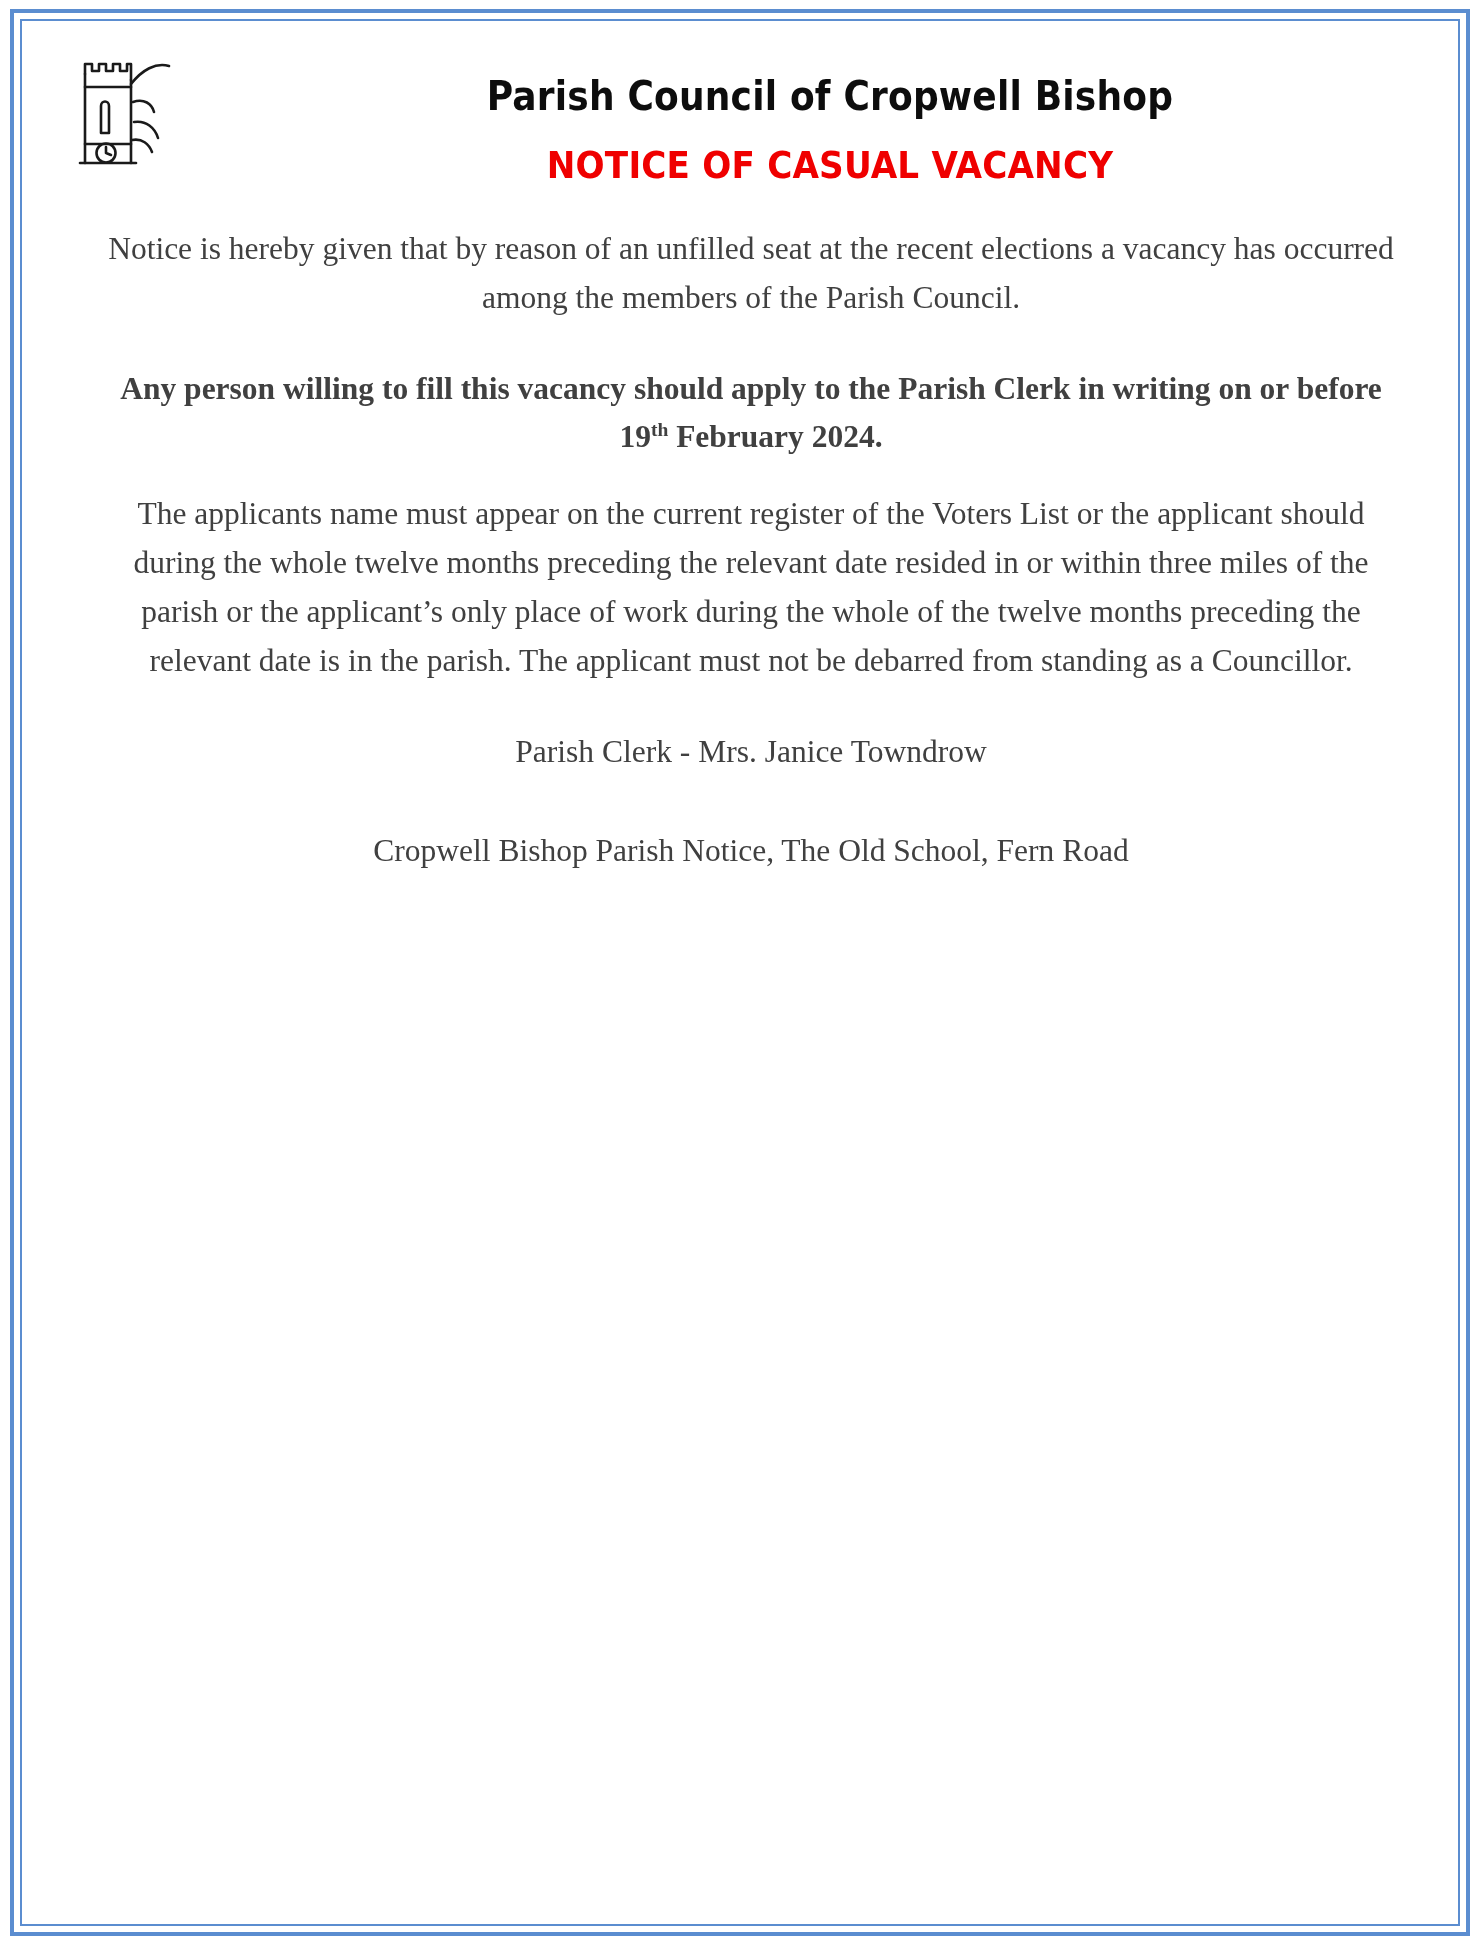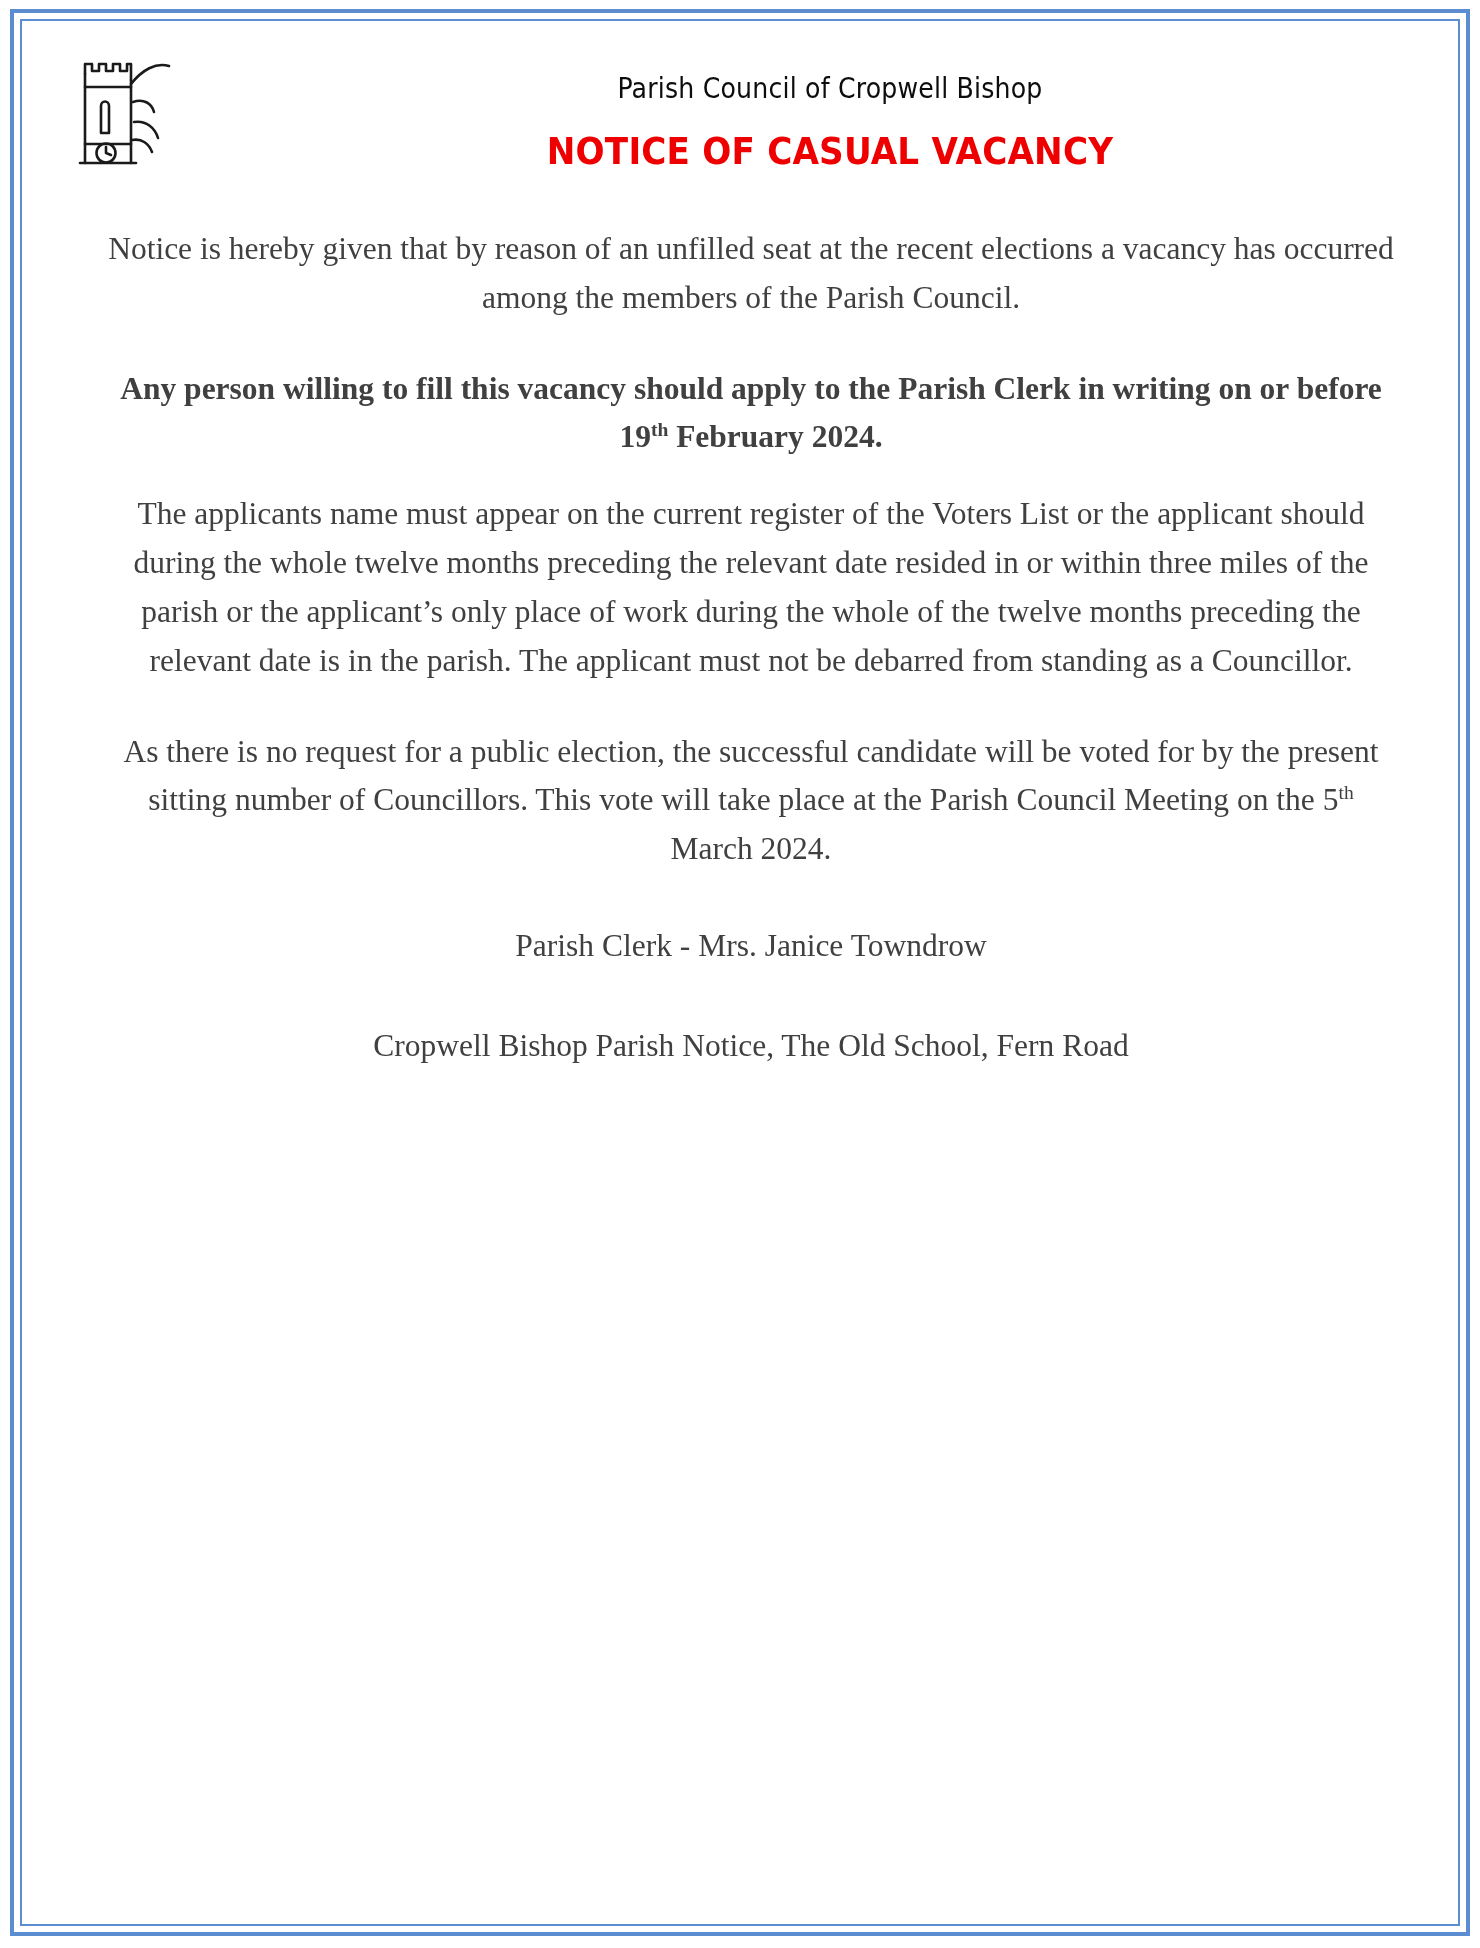--- a/index.html
+++ b/index.html
@@ -66,22 +66,22 @@
 
   .title-block {
     position: absolute;
     left: 190px;
     right: 10px;
     top: 48px;
     text-align: center;
   }
   .doc-title {
     font-family: "DejaVu Sans Condensed", "Liberation Sans Narrow", "Liberation Sans", sans-serif;
-    font-size: 28px;
-    font-weight: 400;
+    font-size: 40px;
+    font-weight: 700;
     color: #0d0d0d;
     letter-spacing: 0.2px;
     line-height: 1.15;
     white-space: nowrap;
   }
   .doc-subtitle {
     margin-top: 26px;
     font-family: "DejaVu Sans Condensed", "Liberation Sans Narrow", "Liberation Sans", sans-serif;
     font-size: 38px;
     font-weight: bold;
@@ -168,21 +168,20 @@
     </div>
 
     <div class="body-wrap">
 
       <p class="para">Notice is hereby given that by reason of an unfilled seat at the recent elections a vacancy has occurred among the members of the Parish Council.</p>
 
       <p class="para bold"><span>Any person willing to fill this vacancy should apply to the Parish Clerk in writing on or before 19</span><sup>th</sup><span> February 2024.</span></p>
 
       <p class="para">The applicants name must appear on the current register of the Voters List or the applicant should during the whole twelve months preceding the relevant date resided in or within three miles of the parish or the applicant’s only place of work during the whole of the twelve months preceding the relevant date is in the parish. The applicant must not be debarred from standing as a Councillor.</p>
 
-      <p class="para block-gap"><span>As there is no request for a public election, the successful candidate will be voted for by the present sitting number of Councillors.  This vote will take place at the Parish Council Meeting on the 5</span><sup>th</sup><span> March 2024.</span></p>
 
 
       <p class="para block-gap tight" style="margin-bottom:52px;">Parish Clerk - Mrs. Janice Towndrow</p>
 
       <p class="para tight">Cropwell Bishop Parish Notice, The Old School, Fern Road</p>
 
     </div>
   </div>
 </div>
 

